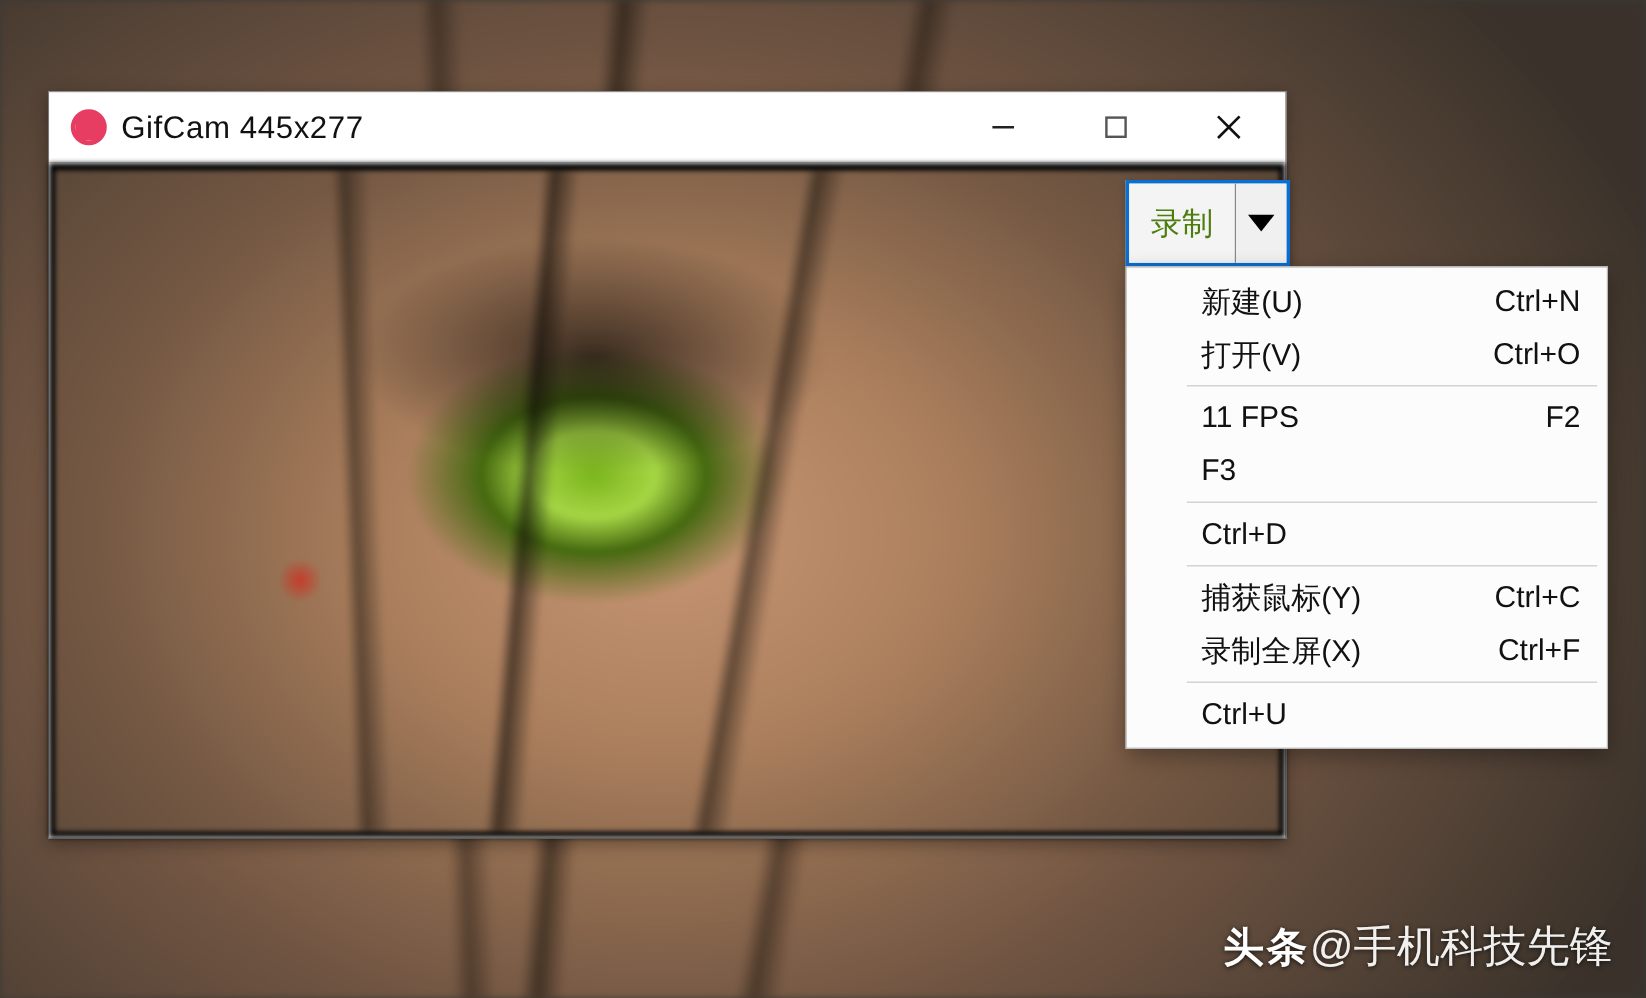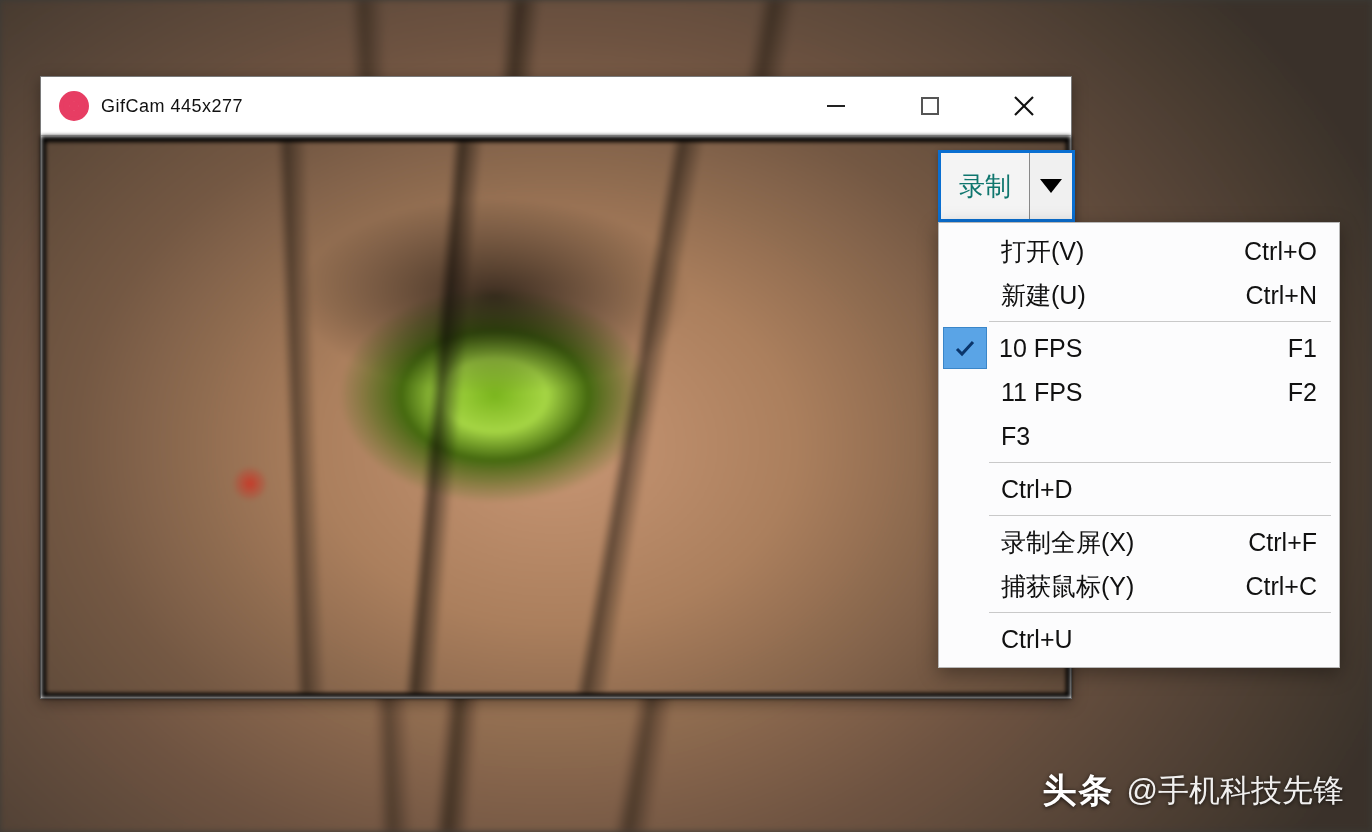--- a/index.html
+++ b/index.html
@@ -75,21 +75,21 @@
     content:"";
     position:absolute;
     left:50%; top:50%;
     width:10px; height:10px;
     margin:-5px 0 0 -5px;
     background:#e73d63;
     border-radius:50%;
   }
 
   .title {
-    font-size: 18px;
+    font-size: 26px;
     color: #111;
     letter-spacing: 0.5px;
     flex: 0 0 auto;
   }
 
   .titlebar-spacer { flex: 1 1 auto; }
 
   .win-btn {
     width: 94px;
     height: 58px;
@@ -141,21 +141,21 @@
     border: 3px solid #0a6fd1;
     background: #e9e9e9;
     box-shadow: 0 2px 6px rgba(0,0,0,0.25);
   }
   .splitbtn .main {
     padding: 0 18px;
     display: flex;
     align-items: center;
     justify-content: center;
     font-size: 26px;
-    color: #0f766e;
+    color: #4d7c0f;
     background: #f4f4f4;
     border-right: 1px solid #888;
   }
   .splitbtn .arrow {
     width: 42px;
     display: flex;
     align-items: center;
     justify-content: center;
     background: #f0f0f0;
   }
@@ -212,31 +212,30 @@
     white-space: nowrap;
   }
 
   
   .watermark {
     position: absolute;
     right: 28px;
     bottom: 18px;
     display: flex;
     align-items: center;
-    gap: 12px;
     color: #fff;
     text-shadow: 0 1px 4px rgba(0,0,0,0.8);
   }
   .wm-badge {
     font-size: 34px;
     font-weight: 700;
     letter-spacing: 2px;
   }
   .wm-text {
-    font-size: 31px;
+    font-size: 36px;
     opacity: 0.92;
   }
 </style>
 </head>
 <body>
 
 <div class="wallpaper"></div>
 
 <div class="window">
   <div class="titlebar">
@@ -267,40 +266,31 @@
   <div class="main">录制</div>
   <div class="arrow">
     <span class="tri"></span>
   </div>
 </div>
 
 <div class="menu">
 
   <div class="menu-item">
     <span class="check"></span>
+    <span class="label">新建(U)</span>
+    <span class="shortcut">Ctrl+N</span>
+  </div>
+  <div class="menu-item">
+    <span class="check"></span>
     <span class="label">打开(V)</span>
     <span class="shortcut">Ctrl+O</span>
   </div>
-  <div class="menu-item">
-    <span class="check"></span>
-    <span class="label">新建(U)</span>
-    <span class="shortcut">Ctrl+N</span>
-  </div>
 
   <div class="sep"></div>
 
-  <div class="menu-item">
-    <span class="check on">
-      <svg width="22" height="22" viewBox="0 0 22 22">
-          <polyline points="3,12 8,17 19,5" fill="none" stroke="#0a356b" stroke-width="3"></polyline>
-        </svg>
-    </span>
-    <span class="label">10 FPS</span>
-    <span class="shortcut">F1</span>
-  </div>
   <div class="menu-item">
     <span class="check"></span>
     <span class="label">11 FPS</span>
     <span class="shortcut">F2</span>
   </div>
   <div class="menu-item">
     <span class="check"></span>
     <span class="shortcut">F3</span>
   </div>
 
@@ -308,27 +298,27 @@
 
   <div class="menu-item">
     <span class="check"></span>
     <span class="shortcut">Ctrl+D</span>
   </div>
 
   <div class="sep"></div>
 
   <div class="menu-item">
     <span class="check"></span>
+    <span class="label">捕获鼠标(Y)</span>
+    <span class="shortcut">Ctrl+C</span>
+  </div>
+  <div class="menu-item">
+    <span class="check"></span>
     <span class="label">录制全屏(X)</span>
     <span class="shortcut">Ctrl+F</span>
-  </div>
-  <div class="menu-item">
-    <span class="check"></span>
-    <span class="label">捕获鼠标(Y)</span>
-    <span class="shortcut">Ctrl+C</span>
   </div>
 
   <div class="sep"></div>
 
   <div class="menu-item">
     <span class="check"></span>
     <span class="shortcut">Ctrl+U</span>
   </div>
 
 </div>

